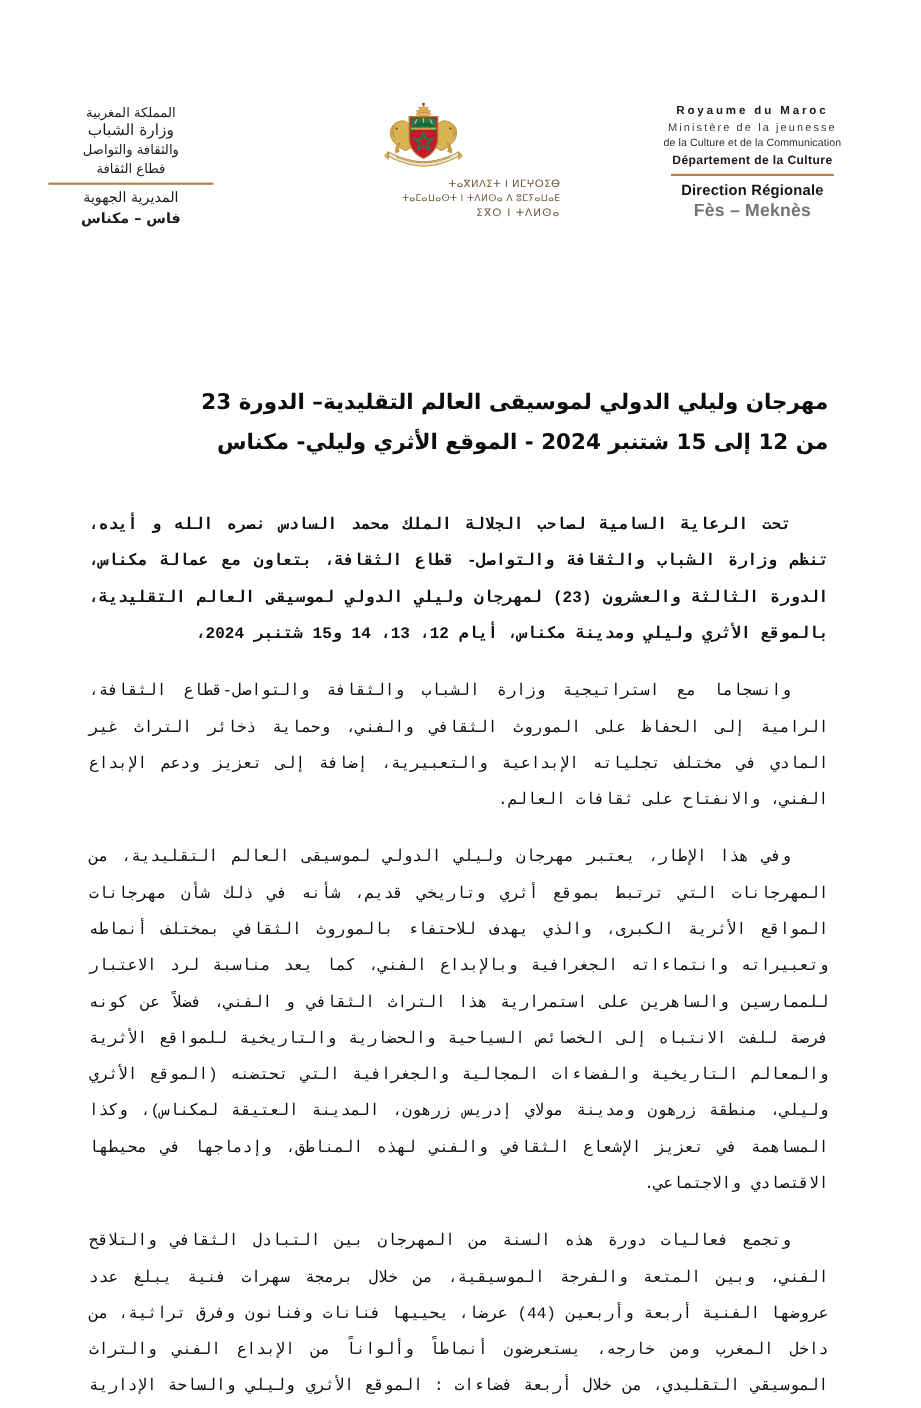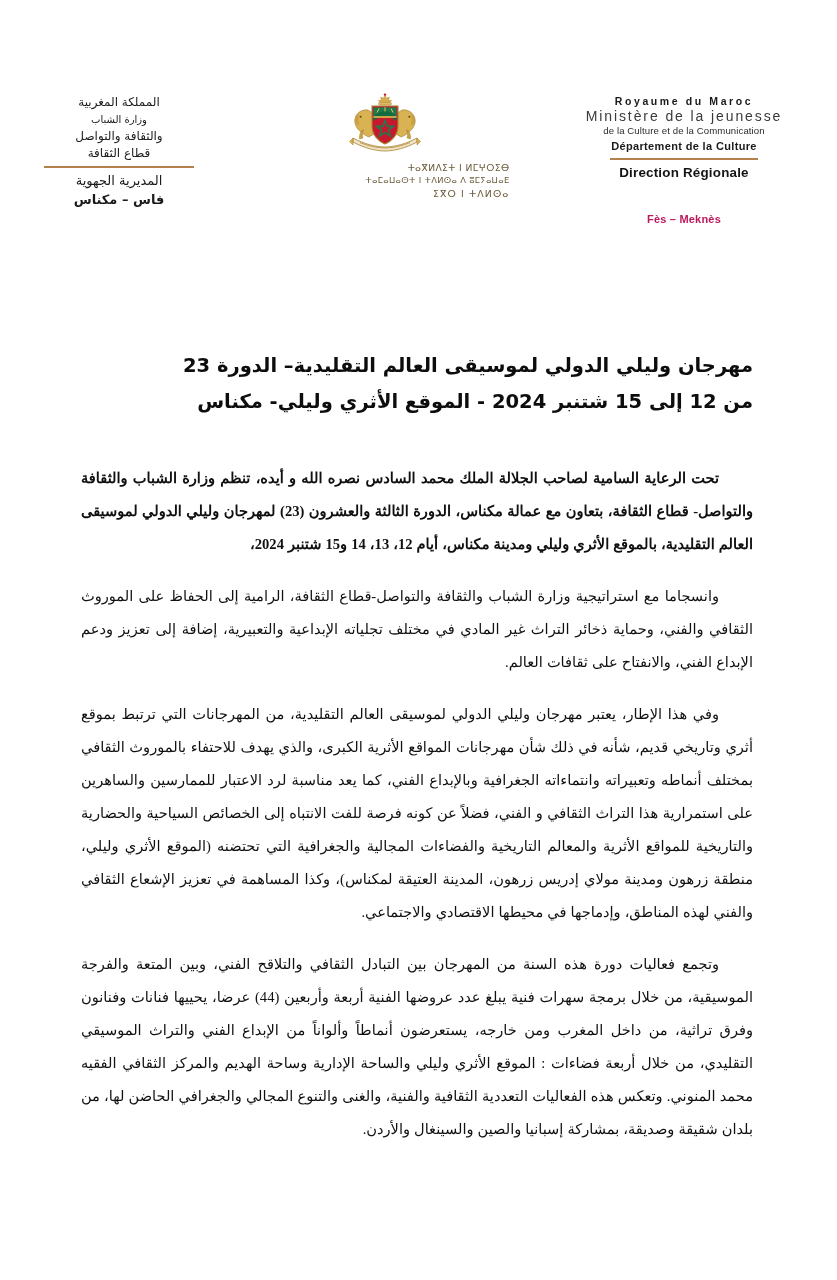--- a/index.html
+++ b/index.html
@@ -42,21 +42,21 @@
     padding-top: 2px;
   }
   .lh-fr .l1 {
     font-size: 10.5px;
     font-weight: 700;
     letter-spacing: 2.6px;
     line-height: 15px;
     white-space: nowrap;
   }
   .lh-fr .l2 {
-    font-size: 14px;
+    font-size: 10px;
     font-weight: 400;
     letter-spacing: 1.9px;
     line-height: 15px;
     color: #3a3a3a;
     white-space: nowrap;
   }
   .lh-fr .l3 {
     font-size: 9.6px;
     font-weight: 400;
     letter-spacing: 0.1px;
@@ -80,27 +80,26 @@
   }
   .lh-fr .l5 {
     font-size: 13.4px;
     font-weight: 700;
     letter-spacing: 0.2px;
     line-height: 19px;
     color: #141414;
     white-space: nowrap;
   }
   .lh-fr .l6 {
-    font-size: 11px;
+    font-size: 16px;
     font-weight: 700;
     letter-spacing: 0.2px;
     line-height: 19px;
-    color: #be185d;
-    white-space: nowrap;
-    margin-top: 28px;
+    color: #737373;
+    white-space: nowrap;
   }
 
   
   .lh-center {
     width: 250px;
     text-align: right;
     direction: ltr;
     padding-top: 0px;
   }
   .emblem-wrap {
@@ -128,21 +127,21 @@
     padding-top: 2px;
   }
   .lh-ar .a1 {
     font-size: 12px;
     font-weight: 400;
     line-height: 17px;
     letter-spacing: 2.2px;
     white-space: nowrap;
   }
   .lh-ar .a2 {
-    font-size: 10px;
+    font-size: 14px;
     font-weight: 400;
     line-height: 17px;
     letter-spacing: 3.6px;
     white-space: nowrap;
   }
   .lh-ar .a3 {
     font-size: 12px;
     font-weight: 400;
     line-height: 17px;
     letter-spacing: 1.6px;
@@ -194,21 +193,21 @@
     color: #0d0d0d;
     margin: 0 0 42px 0;
     letter-spacing: 0px;
   }
   .title .tl {
     display: block;
     white-space: nowrap;
   }
 
   p.para {
-    font-family: Liberation Serif, serif;
+    font-family: Liberation Mono, monospace;
     font-size: 14.6px;
     line-height: 33px;
     margin: 0 0 19px 0;
     color: #101010;
     text-align: justify;
     text-align-last: right;
     word-spacing: 0.4px;
   }
   p.para.bold {
     font-weight: 700;

